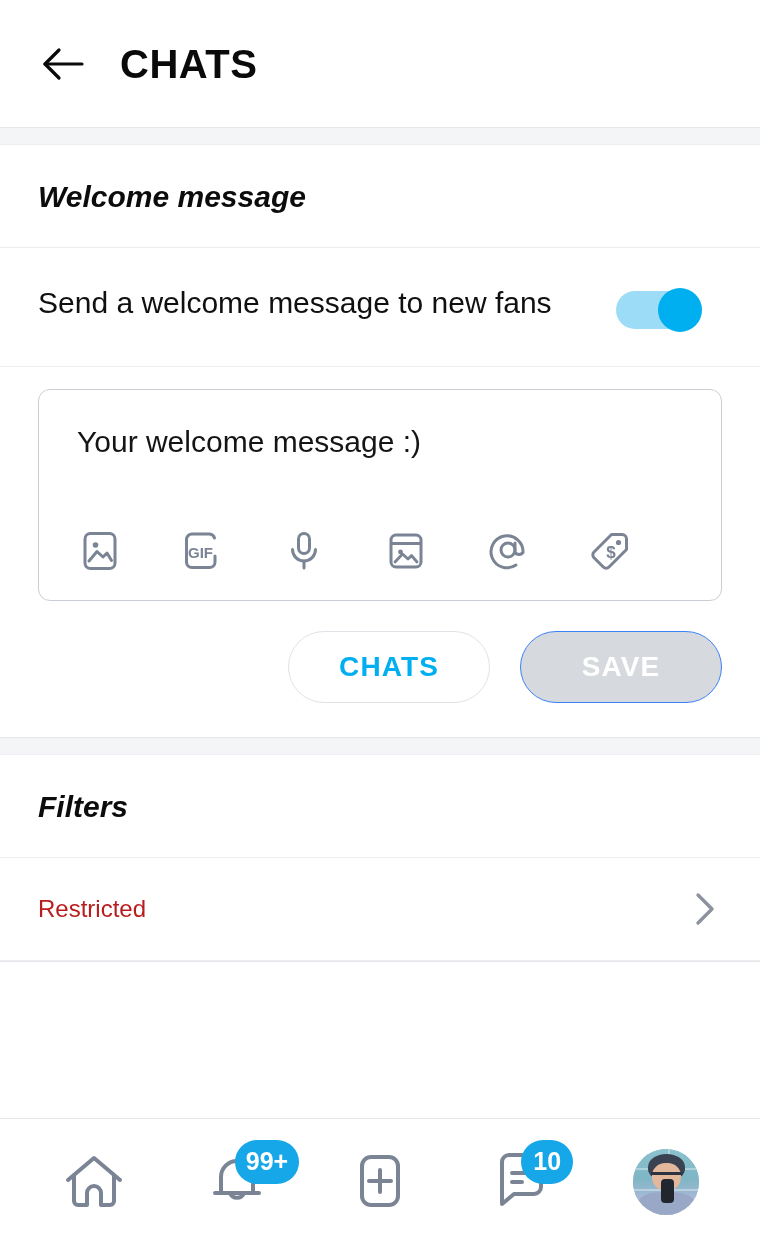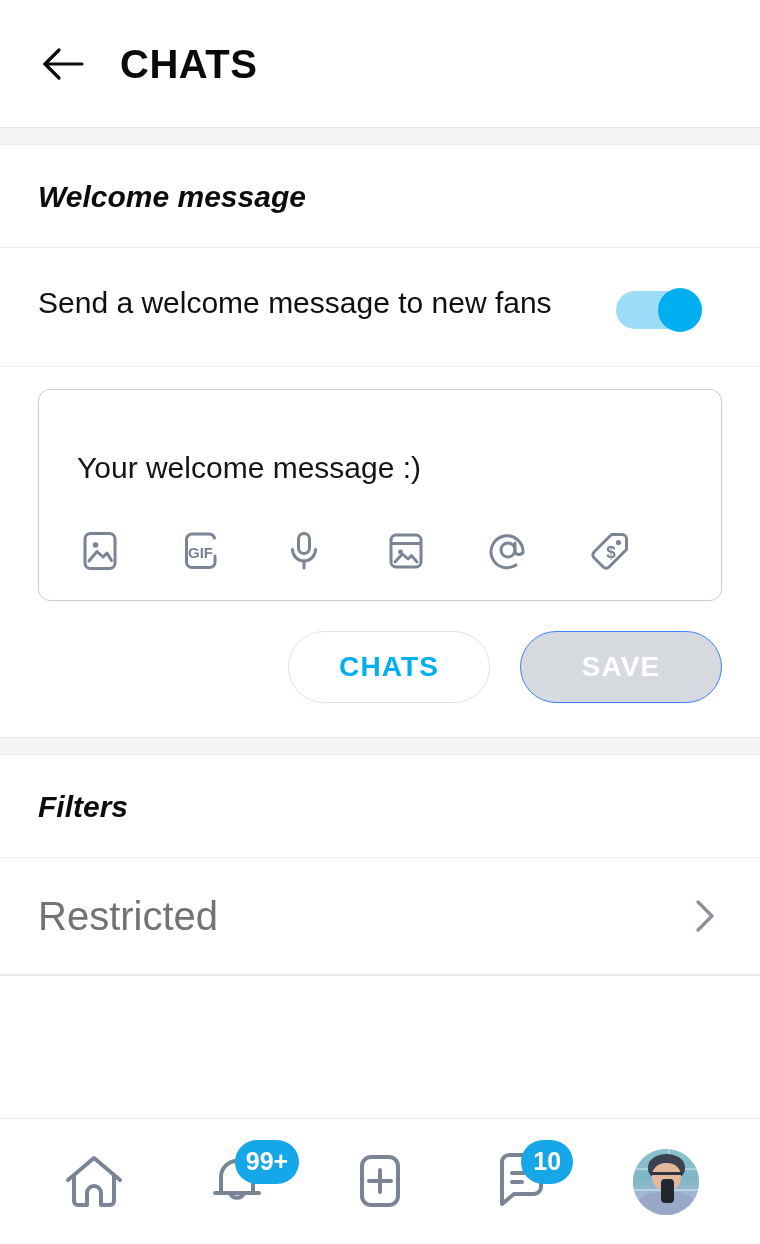--- a/index.html
+++ b/index.html
@@ -125,21 +125,21 @@
     background: #ffffff;
     padding: 22px 38px 0 38px;
   }
   .composer {
     border: 1px solid #c9cdd4;
     border-radius: 12px;
     padding: 34px 38px 26px 38px;
     min-height: 212px;
     display: flex;
     flex-direction: column;
-    justify-content: flex-end;
+    justify-content: space-between;
     background: #ffffff;
     cursor: text;
   }
   .composer-placeholder {
     font-size: 30px;
     color: #151515;
     line-height: 1.2;
     margin-bottom: 42px;
   }
   .composer-icons {
@@ -197,22 +197,22 @@
     flex: 0 0 auto;
     display: flex;
     align-items: center;
     justify-content: space-between;
     padding: 34px 38px;
     border-bottom: 1px solid #ebedf0;
     background: #ffffff;
     cursor: pointer;
   }
   .list-row .label {
-    font-size: 40px;
-    color: #737373;
+    font-size: 24px;
+    color: #b91c1c;
     line-height: 1.2;
   }
   .chevron {
     width: 34px;
     height: 34px;
     display: flex;
     align-items: center;
     justify-content: center;
     flex: 0 0 auto;
   }

